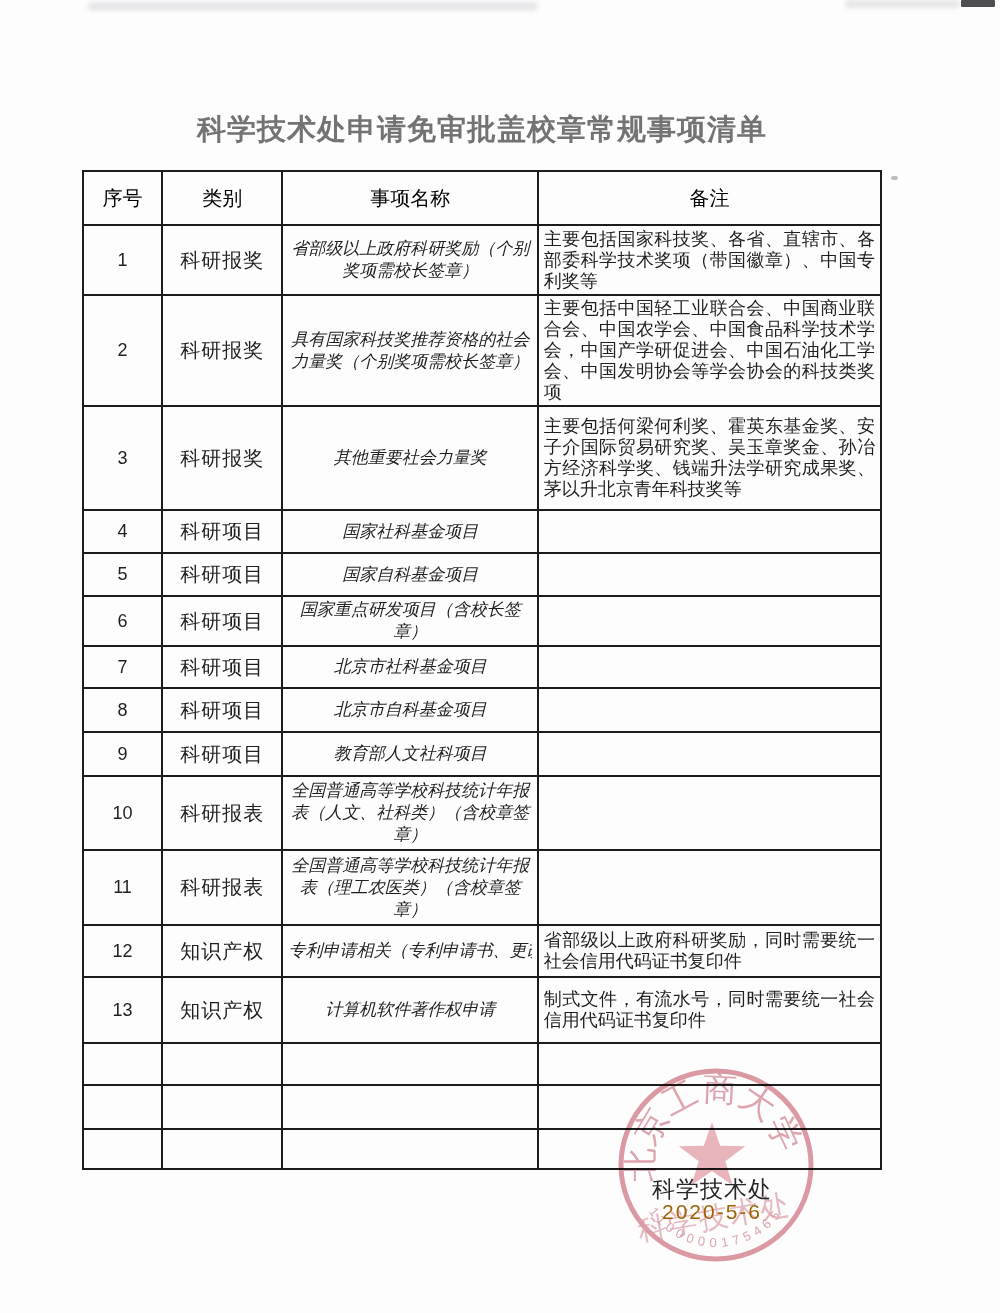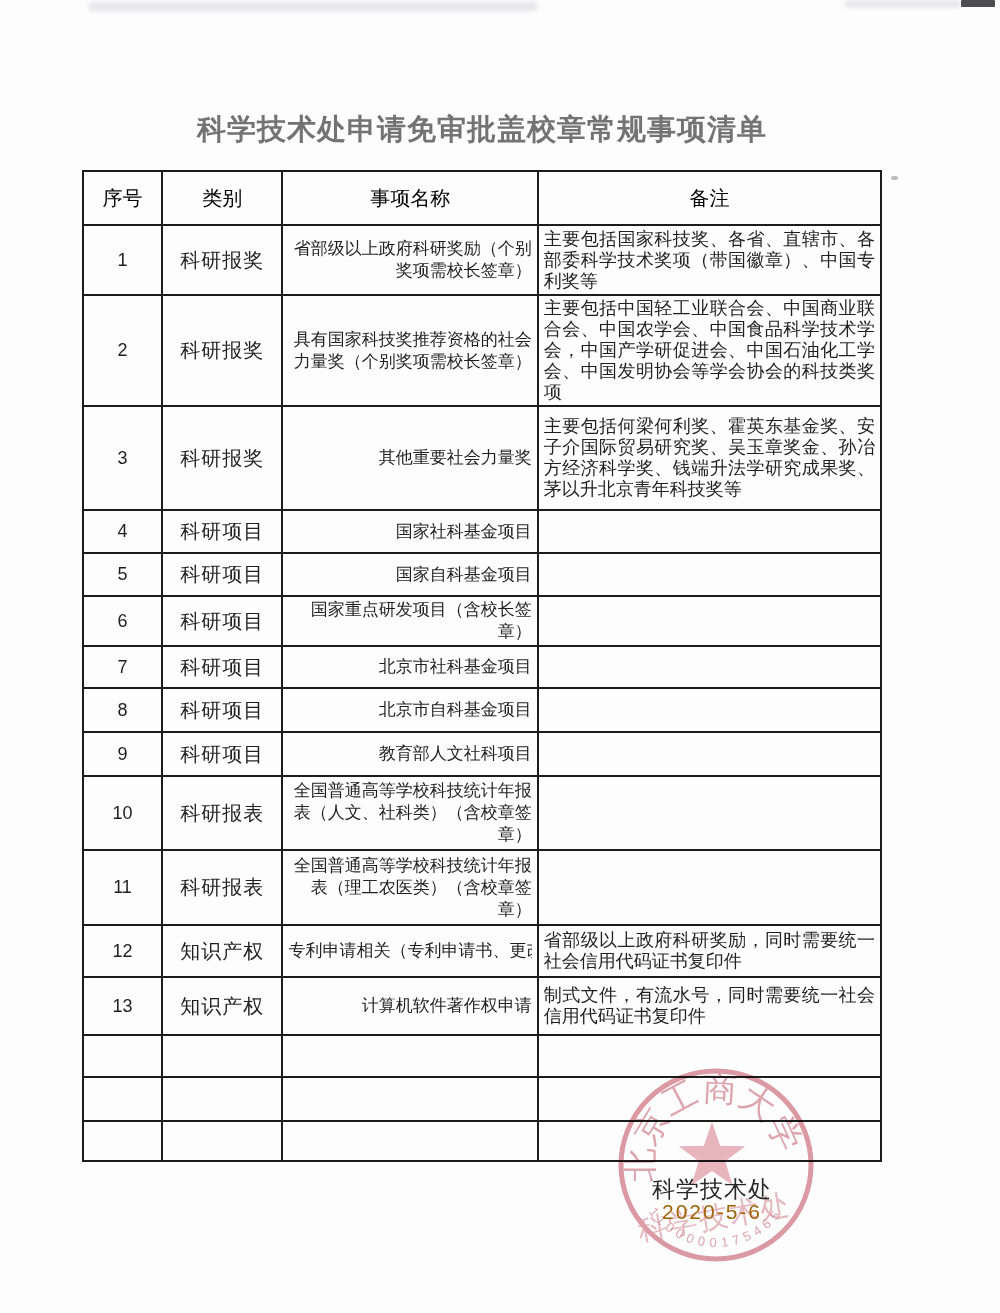--- a/index.html
+++ b/index.html
@@ -43,37 +43,37 @@
     overflow: hidden;
     padding: 2px 5px;
   }
   table.doc-table th {
     height: 54px; font-size: 20px; font-weight: normal;
     text-align: center; color: #000000;
   }
   td .cell { width: 100%; }
   td .cell.no       { text-align: center; font-size: 18px; }
   td .cell.category { text-align: center; font-size: 20px; letter-spacing: 1px; }
-  td .cell.item     { text-align: right;   font-size: 17px; line-height: 22px; }
+  td .cell.item     { text-align: center;   font-size: 17px; line-height: 22px; font-style: italic; }
   td .cell.remark   { text-align: justify; font-size: 18px; line-height: 21px; letter-spacing: 0; }
   td .cell.item.clipped { white-space: nowrap; overflow: hidden; }
   
   tbody tr:nth-child(1)  { height: 70px; }
   tbody tr:nth-child(2)  { height: 104px; }
   tbody tr:nth-child(3)  { height: 104px; }
   tbody tr:nth-child(4)  { height: 43px; }
   tbody tr:nth-child(5)  { height: 43px; }
   tbody tr:nth-child(6)  { height: 47px; }
   tbody tr:nth-child(7)  { height: 42px; }
   tbody tr:nth-child(8)  { height: 44px; }
   tbody tr:nth-child(9)  { height: 44px; }
   tbody tr:nth-child(10) { height: 74px; }
   tbody tr:nth-child(11) { height: 75px; }
   tbody tr:nth-child(12) { height: 52px; }
-  tbody tr:nth-child(13) { height: 58px; }
+  tbody tr:nth-child(13) { height: 66px; }
   tbody tr:nth-child(14) { height: 42px; }
   tbody tr:nth-child(15) { height: 44px; }
   tbody tr:nth-child(16) { height: 40px; }
   
   .stamp-svg {
     position: absolute; left: 585px; top: 1055px;
     width: 260px; height: 235px;
     mix-blend-mode: multiply; opacity: 0.88;
   }
   .stamp-dept-black {

